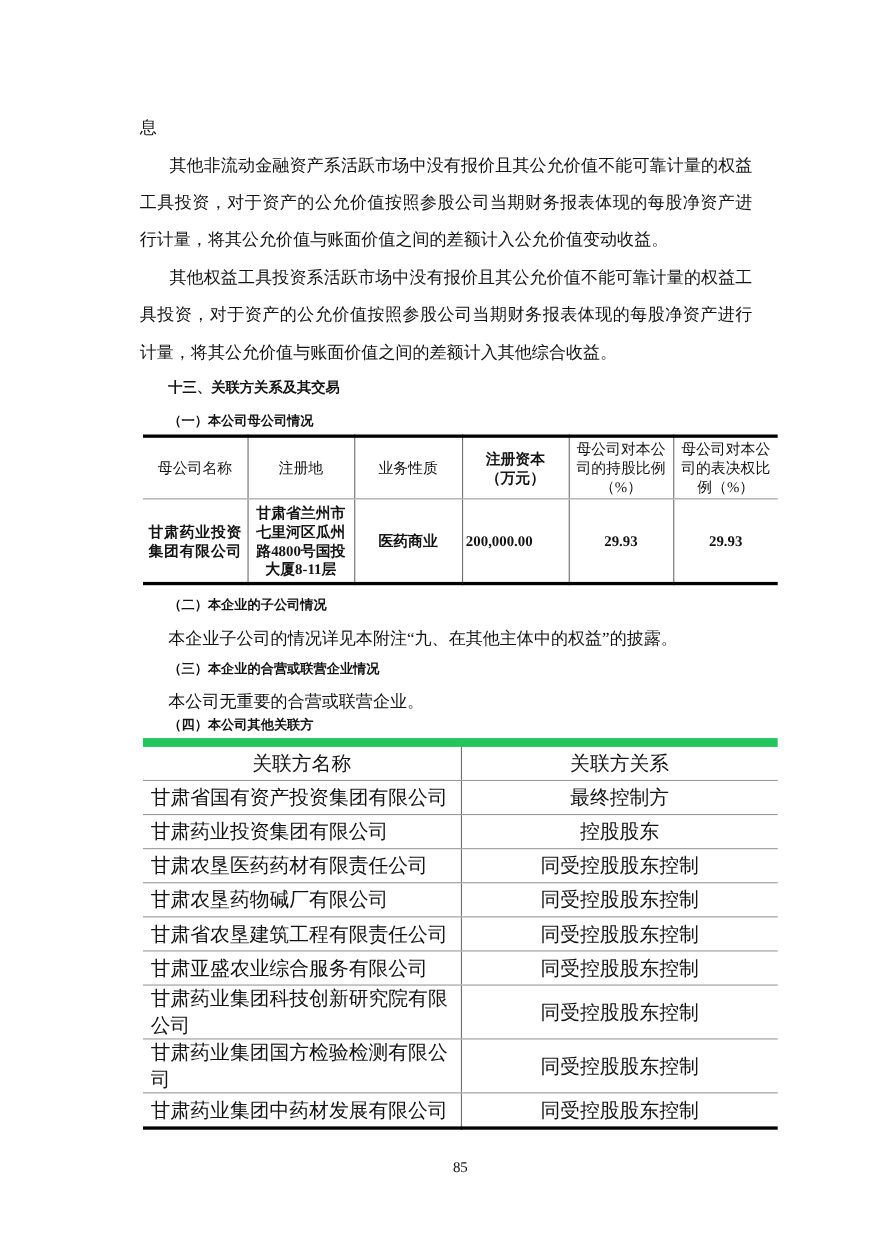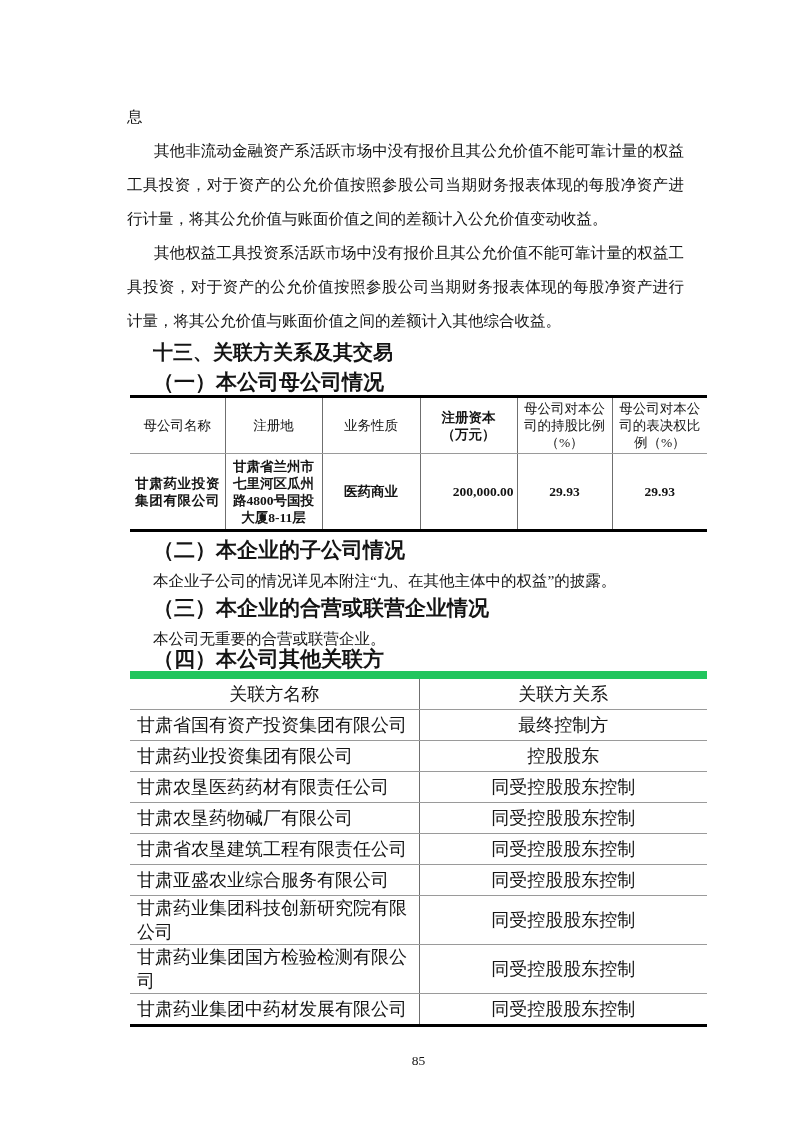--- a/index.html
+++ b/index.html
@@ -19,25 +19,25 @@
     margin:0 110px 0 127px;
     font-size:15.5px;
     line-height:34px;
     text-align:justify;
   }
   .bodytext p { margin:0; text-indent:27px; }
   .bodytext p.frag { text-indent:0; }
 
   .h-section {
     margin:4px 110px 10px 153px;
-    font-size:20px; font-weight:bold; line-height:20px;
+    font-size:13px; font-weight:bold; line-height:20px;
   }
   .h-sub {
     margin:0 110px 0 153px;
-    font-size:21px; font-weight:bold; line-height:20px;
+    font-size:12px; font-weight:bold; line-height:20px;
   }
   .h-sub.after-table { margin-top:8px; }
   .h-sub.mt { margin-top:7px; }
   .h-sub.mt2 { }
   .oneline {
     margin:11px 110px 0 153px;
     font-size:15.5px; line-height:20px;
   }
 
   
@@ -56,21 +56,21 @@
     vertical-align:middle;
     font-weight:normal;
     line-height:17px;
     overflow:hidden;
   }
   .t1 th:first-child, .t1 td:first-child { border-left:none; }
   .t1 thead th { height:48px; border-bottom:1px solid #9a9a9a; }
   .t1 thead th.capital-h { padding:2px 12px;font-weight:bold; }
   .t1 tbody td { height:71px;font-weight:bold; }
   .t1 td.name { text-align:justify; text-align-last:justify; padding:2px 5px; }
-  .t1 td.capital { text-align:right; padding-right:3px; }
+  .t1 td.capital { text-align:left; padding-right:3px; }
 
   
   .t2 {
     margin:2px 0 0 130px;
     width:577px;
     border-top:8px solid #22c55e;
     border-bottom:3px solid #000;
     font-size:18px;
   }
   .t2 th, .t2 td {

